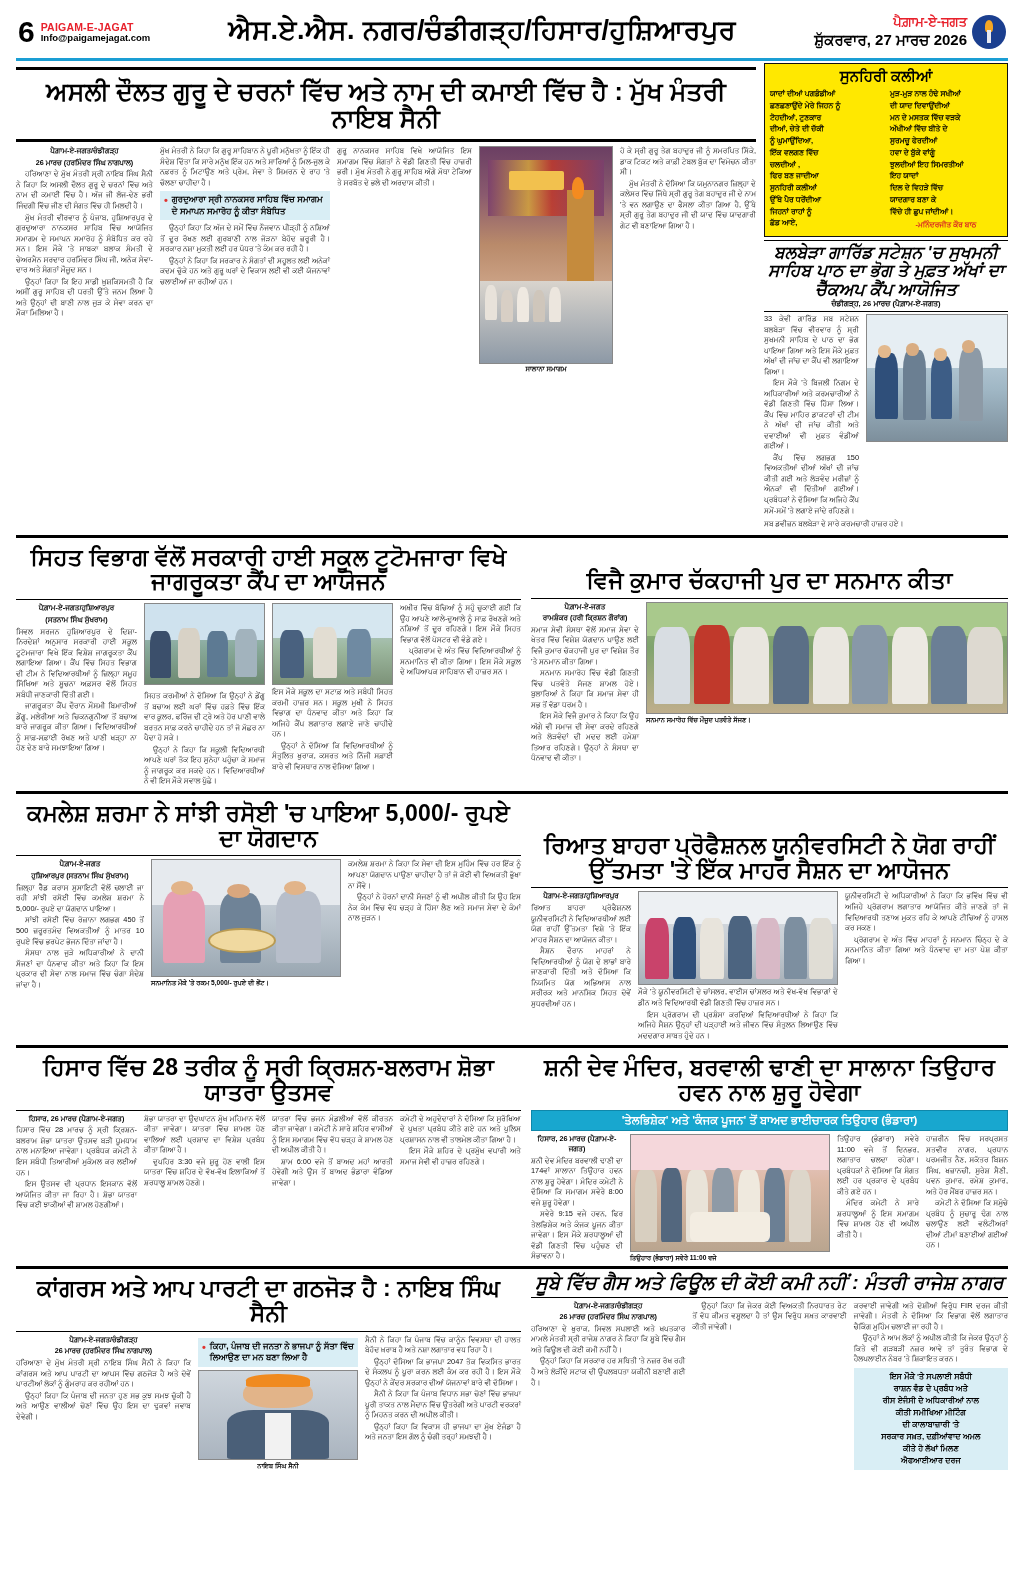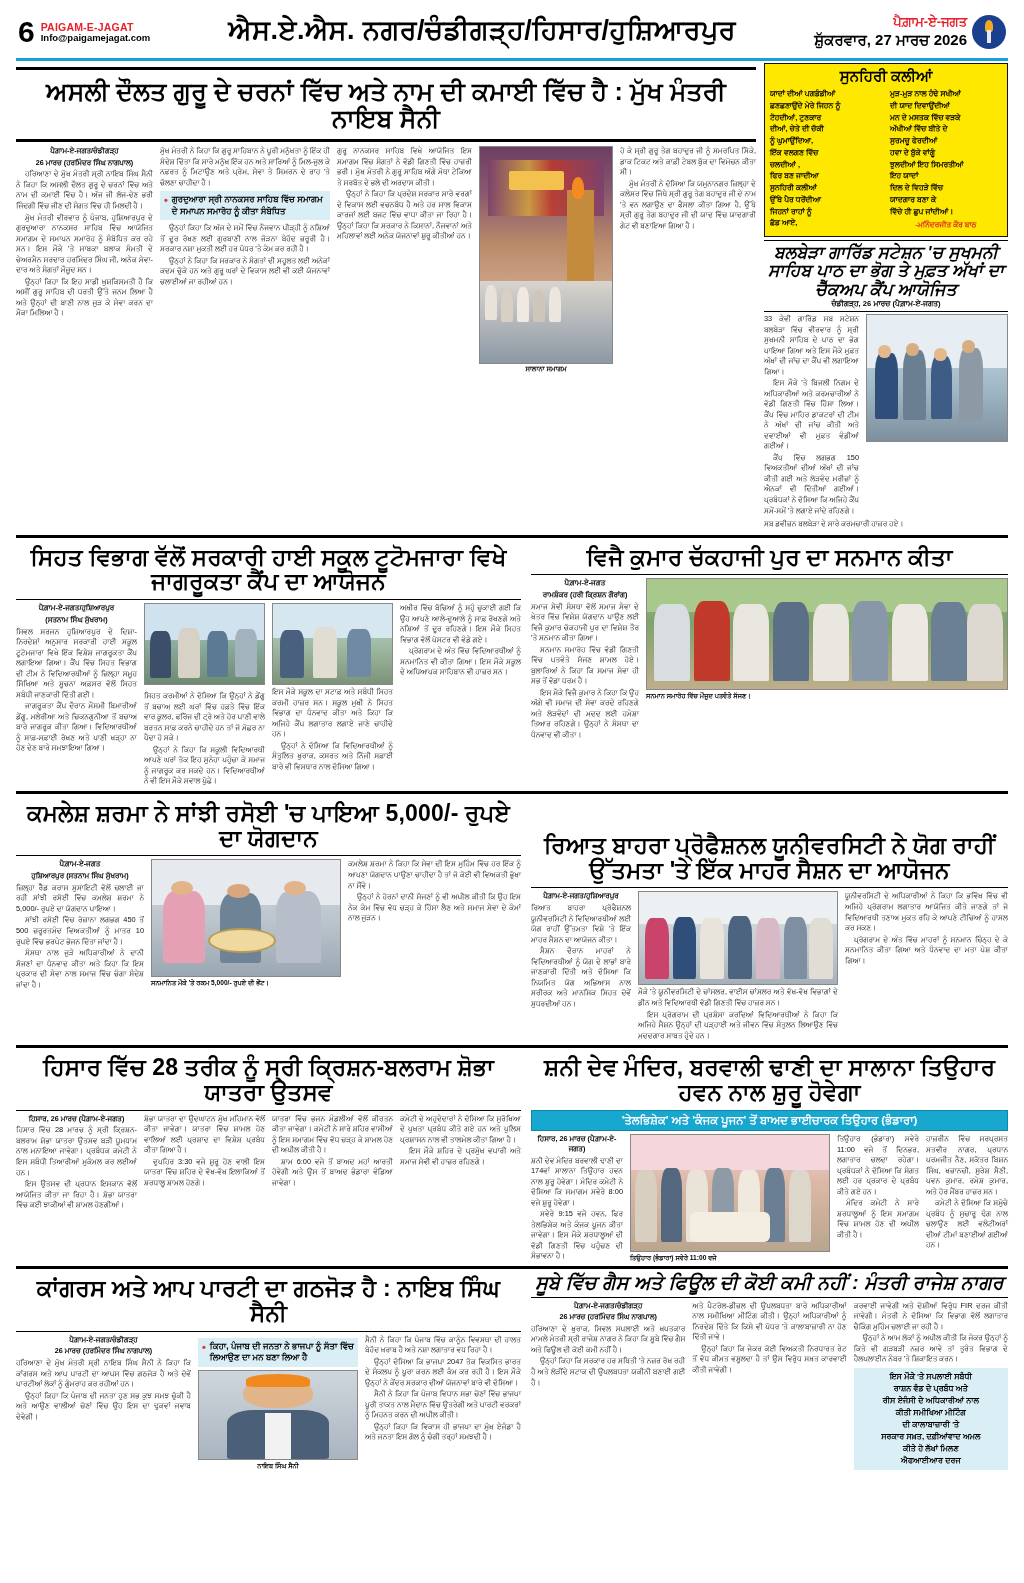--- a/index.html
+++ b/index.html
@@ -271,21 +271,20 @@
           </div>
           <div class="body-text">
             <p>ਉਨ੍ਹਾਂ ਕਿਹਾ ਕਿ ਅੱਜ ਦੇ ਸਮੇਂ ਵਿੱਚ ਨੌਜਵਾਨ ਪੀੜ੍ਹੀ ਨੂੰ ਨਸ਼ਿਆਂ ਤੋਂ ਦੂਰ ਰੱਖਣ ਲਈ ਗੁਰਬਾਣੀ ਨਾਲ ਜੋੜਨਾ ਬੇਹੱਦ ਜ਼ਰੂਰੀ ਹੈ। ਸਰਕਾਰ ਨਸ਼ਾ ਮੁਕਤੀ ਲਈ ਹਰ ਪੱਧਰ 'ਤੇ ਕੰਮ ਕਰ ਰਹੀ ਹੈ।</p>
             <p>ਉਨ੍ਹਾਂ ਨੇ ਕਿਹਾ ਕਿ ਸਰਕਾਰ ਨੇ ਸੰਗਤਾਂ ਦੀ ਸਹੂਲਤ ਲਈ ਅਨੇਕਾਂ ਕਦਮ ਚੁੱਕੇ ਹਨ ਅਤੇ ਗੁਰੂ ਘਰਾਂ ਦੇ ਵਿਕਾਸ ਲਈ ਵੀ ਕਈ ਯੋਜਨਾਵਾਂ ਚਲਾਈਆਂ ਜਾ ਰਹੀਆਂ ਹਨ।</p>
           </div>
         </div>
 
         <div class="col" style="flex:0 0 135px;">
           <div class="body-text">
             <p class="noind">ਗੁਰੂ ਨਾਨਕਸਰ ਸਾਹਿਬ ਵਿਖੇ ਆਯੋਜਿਤ ਇਸ ਸਮਾਗਮ ਵਿੱਚ ਸੰਗਤਾਂ ਨੇ ਵੱਡੀ ਗਿਣਤੀ ਵਿੱਚ ਹਾਜ਼ਰੀ ਭਰੀ। ਮੁੱਖ ਮੰਤਰੀ ਨੇ ਗੁਰੂ ਸਾਹਿਬ ਅੱਗੇ ਮੱਥਾ ਟੇਕਿਆ ਤੇ ਸਰਬੱਤ ਦੇ ਭਲੇ ਦੀ ਅਰਦਾਸ ਕੀਤੀ।</p>
-            <p>ਉਨ੍ਹਾਂ ਨੇ ਕਿਹਾ ਕਿ ਪ੍ਰਦੇਸ਼ ਸਰਕਾਰ ਸਾਰੇ ਵਰਗਾਂ ਦੇ ਵਿਕਾਸ ਲਈ ਵਚਨਬੱਧ ਹੈ ਅਤੇ ਹਰ ਸਾਲ ਵਿਕਾਸ ਕਾਰਜਾਂ ਲਈ ਬਜਟ ਵਿੱਚ ਵਾਧਾ ਕੀਤਾ ਜਾ ਰਿਹਾ ਹੈ। ਉਨ੍ਹਾਂ ਕਿਹਾ ਕਿ ਸਰਕਾਰ ਨੇ ਕਿਸਾਨਾਂ, ਨੌਜਵਾਨਾਂ ਅਤੇ ਮਹਿਲਾਵਾਂ ਲਈ ਅਨੇਕ ਯੋਜਨਾਵਾਂ ਸ਼ੁਰੂ ਕੀਤੀਆਂ ਹਨ।</p>
           </div>
         </div>
 
         <div class="col" style="flex:1 1 auto;">
           <div class="cols" style="gap:7px;">
             <div style="flex:0 0 134px;">
               <div class="photo" style="height:218px;background:linear-gradient(180deg,#6b3f63 0%,#8a5a6e 22%,#b98a6a 45%,#caa083 62%,#9a8c82 100%);">
                 <div class="pp" style="left:6%;top:6%;width:88%;height:26%;background:linear-gradient(90deg,#7b3f6d,#d3a33c 35%,#c0392b 55%,#7b3f6d);opacity:.85;"></div>
                 <div class="pp" style="left:22%;top:11%;width:42%;height:9%;background:#f2c14e;border-radius:2px;"></div>
                 <div class="pp" style="left:66%;top:20%;width:20%;height:52%;background:#c58b3d;"></div>
@@ -372,21 +371,21 @@
         </div>
       </div>
       <div class="body-text" style="margin-top:2px;">
         <p class="noind">ਸਬ ਡਵੀਜ਼ਨ ਬਲਬੇੜਾ ਦੇ ਸਾਰੇ ਕਰਮਚਾਰੀ ਹਾਜ਼ਰ ਹਏ।</p>
       </div>
     </div>
   </div>
 
   <div class="hr-thick" style="margin-top:4px;"></div>
 
-  <div class="cols" style="gap:10px;">
+  <div class="cols" style="gap:10px;align-items:center;">
 
     <div style="flex:0 0 505px;">
       <div class="headline h-sec">ਸਿਹਤ ਵਿਭਾਗ ਵੱਲੋਂ ਸਰਕਾਰੀ ਹਾਈ ਸਕੂਲ ਟੂਟੋਮਜਾਰਾ ਵਿਖੇ ਜਾਗਰੂਕਤਾ ਕੈਂਪ ਦਾ ਆਯੋਜਨ</div>
       <div class="hr-thin"></div>
       <div class="cols">
         <div class="col">
           <div class="byline">ਪੈਗ਼ਾਮ-ਏ-ਜਗਤ/ਹੁਸ਼ਿਆਰਪੁਰ</div>
           <div class="byline">(ਸਤਨਾਮ ਸਿੰਘ ਸੁੱਖਰਾਮ)</div>
           <div class="body-text">
             <p class="noind">ਸਿਵਲ ਸਰਜਨ ਹੁਸ਼ਿਆਰਪੁਰ ਦੇ ਦਿਸ਼ਾ-ਨਿਰਦੇਸ਼ਾਂ ਅਨੁਸਾਰ ਸਰਕਾਰੀ ਹਾਈ ਸਕੂਲ ਟੂਟੋਮਜਾਰਾ ਵਿਖੇ ਇੱਕ ਵਿਸ਼ੇਸ਼ ਜਾਗਰੂਕਤਾ ਕੈਂਪ ਲਗਾਇਆ ਗਿਆ। ਕੈਂਪ ਵਿੱਚ ਸਿਹਤ ਵਿਭਾਗ ਦੀ ਟੀਮ ਨੇ ਵਿਦਿਆਰਥੀਆਂ ਨੂੰ ਜ਼ਿਲ੍ਹਾ ਸਮੂਹ ਸਿੱਖਿਆ ਅਤੇ ਸੂਚਨਾ ਅਫ਼ਸਰ ਵੱਲੋਂ ਸਿਹਤ ਸਬੰਧੀ ਜਾਣਕਾਰੀ ਦਿੱਤੀ ਗਈ।</p>
@@ -660,21 +659,20 @@
         <div class="col">
           <div class="byline">ਪੈਗ਼ਾਮ-ਏ-ਜਗਤ/ਚੰਡੀਗੜ੍ਹ</div>
           <div class="byline">26 ਮਾਰਚ (ਹਰਮਿੰਦਰ ਸਿੰਘ ਨਾਗਪਾਲ)</div>
           <div class="body-text">
             <p class="noind">ਹਰਿਆਣਾ ਦੇ ਖੁਰਾਕ, ਸਿਵਲ ਸਪਲਾਈ ਅਤੇ ਖਪਤਕਾਰ ਮਾਮਲੇ ਮੰਤਰੀ ਸ੍ਰੀ ਰਾਜੇਸ਼ ਨਾਗਰ ਨੇ ਕਿਹਾ ਕਿ ਸੂਬੇ ਵਿੱਚ ਗੈਸ ਅਤੇ ਫਿਊਲ ਦੀ ਕੋਈ ਕਮੀ ਨਹੀਂ ਹੈ।</p>
             <p>ਉਨ੍ਹਾਂ ਕਿਹਾ ਕਿ ਸਰਕਾਰ ਹਰ ਸਥਿਤੀ 'ਤੇ ਨਜ਼ਰ ਰੱਖ ਰਹੀ ਹੈ ਅਤੇ ਲੋੜੀਂਦੇ ਸਟਾਕ ਦੀ ਉਪਲਬਧਤਾ ਯਕੀਨੀ ਬਣਾਈ ਗਈ ਹੈ।</p>
           </div>
         </div>
         <div class="col">
           <div class="body-text">
-            <p class="noind">ਅਤੇ ਪੈਟਰੋਲ-ਡੀਜ਼ਲ ਦੀ ਉਪਲਬਧਤਾ ਬਾਰੇ ਅਧਿਕਾਰੀਆਂ ਨਾਲ ਸਮੀਖਿਆ ਮੀਟਿੰਗ ਕੀਤੀ। ਉਨ੍ਹਾਂ ਅਧਿਕਾਰੀਆਂ ਨੂੰ ਨਿਰਦੇਸ਼ ਦਿੱਤੇ ਕਿ ਕਿਸੇ ਵੀ ਪੱਧਰ 'ਤੇ ਕਾਲਾਬਾਜ਼ਾਰੀ ਨਾ ਹੋਣ ਦਿੱਤੀ ਜਾਵੇ।</p>
             <p>ਉਨ੍ਹਾਂ ਕਿਹਾ ਕਿ ਜੇਕਰ ਕੋਈ ਵਿਅਕਤੀ ਨਿਰਧਾਰਤ ਰੇਟ ਤੋਂ ਵੱਧ ਕੀਮਤ ਵਸੂਲਦਾ ਹੈ ਤਾਂ ਉਸ ਵਿਰੁੱਧ ਸਖ਼ਤ ਕਾਰਵਾਈ ਕੀਤੀ ਜਾਵੇਗੀ।</p>
           </div>
         </div>
         <div class="col">
           <div class="body-text">
             <p class="noind">ਕਰਵਾਈ ਜਾਵੇਗੀ ਅਤੇ ਦੋਸ਼ੀਆਂ ਵਿਰੁੱਧ FIR ਦਰਜ ਕੀਤੀ ਜਾਵੇਗੀ। ਮੰਤਰੀ ਨੇ ਦੱਸਿਆ ਕਿ ਵਿਭਾਗ ਵੱਲੋਂ ਲਗਾਤਾਰ ਚੈਕਿੰਗ ਮੁਹਿੰਮ ਚਲਾਈ ਜਾ ਰਹੀ ਹੈ।</p>
             <p>ਉਨ੍ਹਾਂ ਨੇ ਆਮ ਲੋਕਾਂ ਨੂੰ ਅਪੀਲ ਕੀਤੀ ਕਿ ਜੇਕਰ ਉਨ੍ਹਾਂ ਨੂੰ ਕਿਤੇ ਵੀ ਗੜਬੜੀ ਨਜ਼ਰ ਆਵੇ ਤਾਂ ਤੁਰੰਤ ਵਿਭਾਗ ਦੇ ਹੈਲਪਲਾਈਨ ਨੰਬਰ 'ਤੇ ਸ਼ਿਕਾਇਤ ਕਰਨ।</p>
           </div>
           <div class="callout" style="display:block;text-align:center;font-size:8px;line-height:1.5;margin-top:3px;">
             <div>ਇਸ ਮੌਕੇ 'ਤੇ ਸਪਲਾਈ ਸਬੰਧੀ</div>

